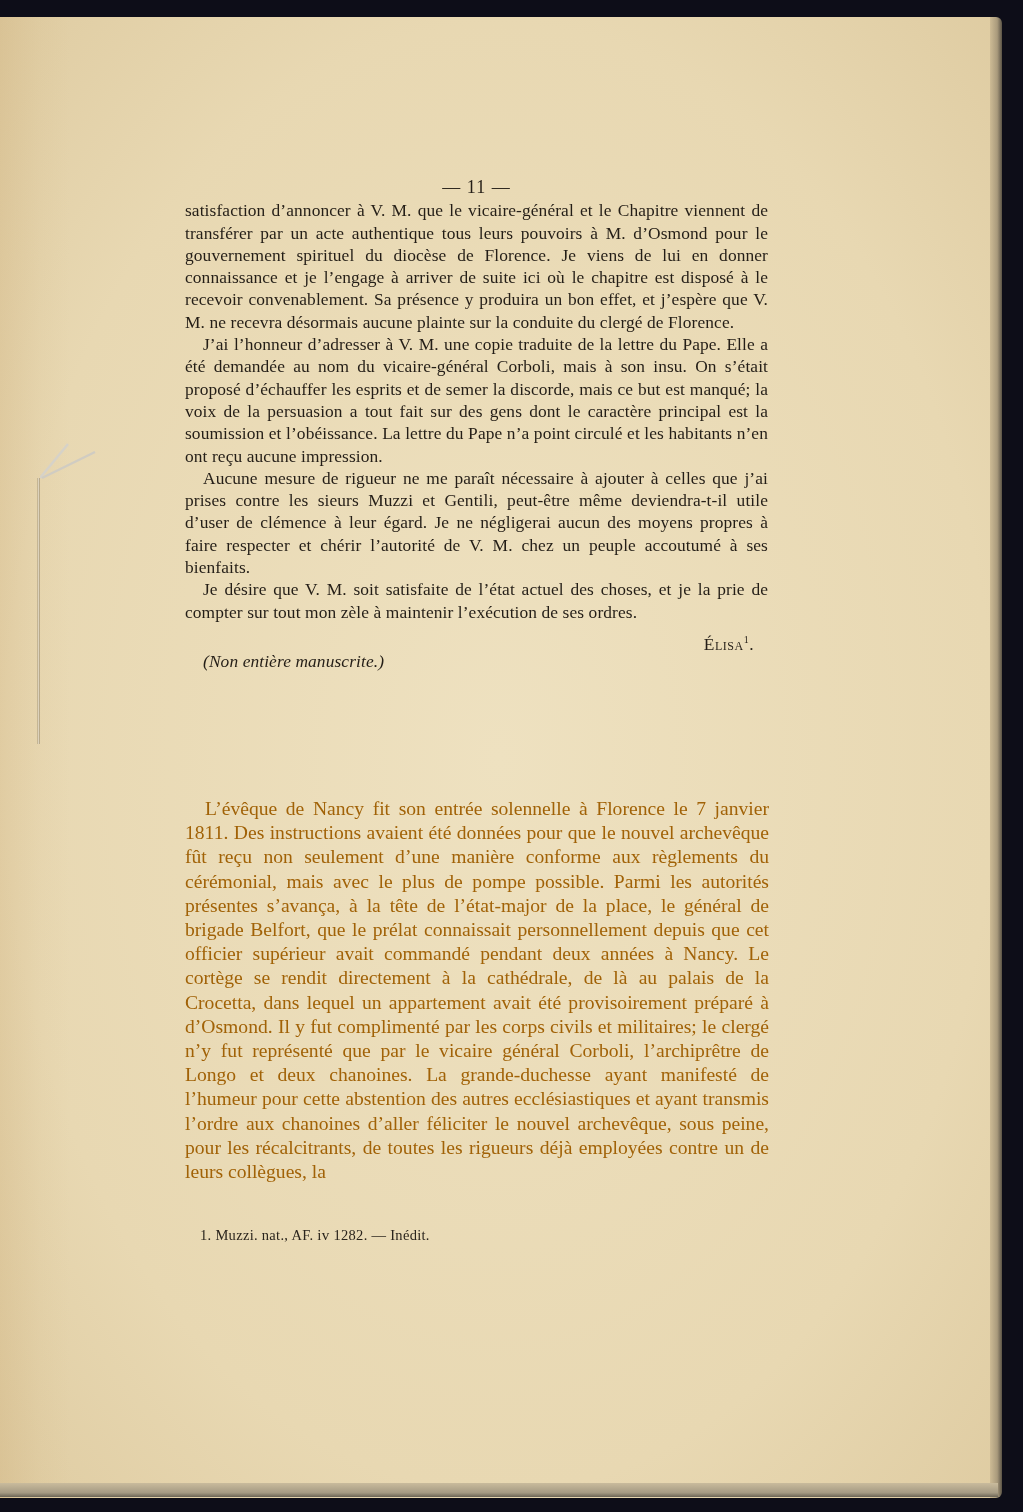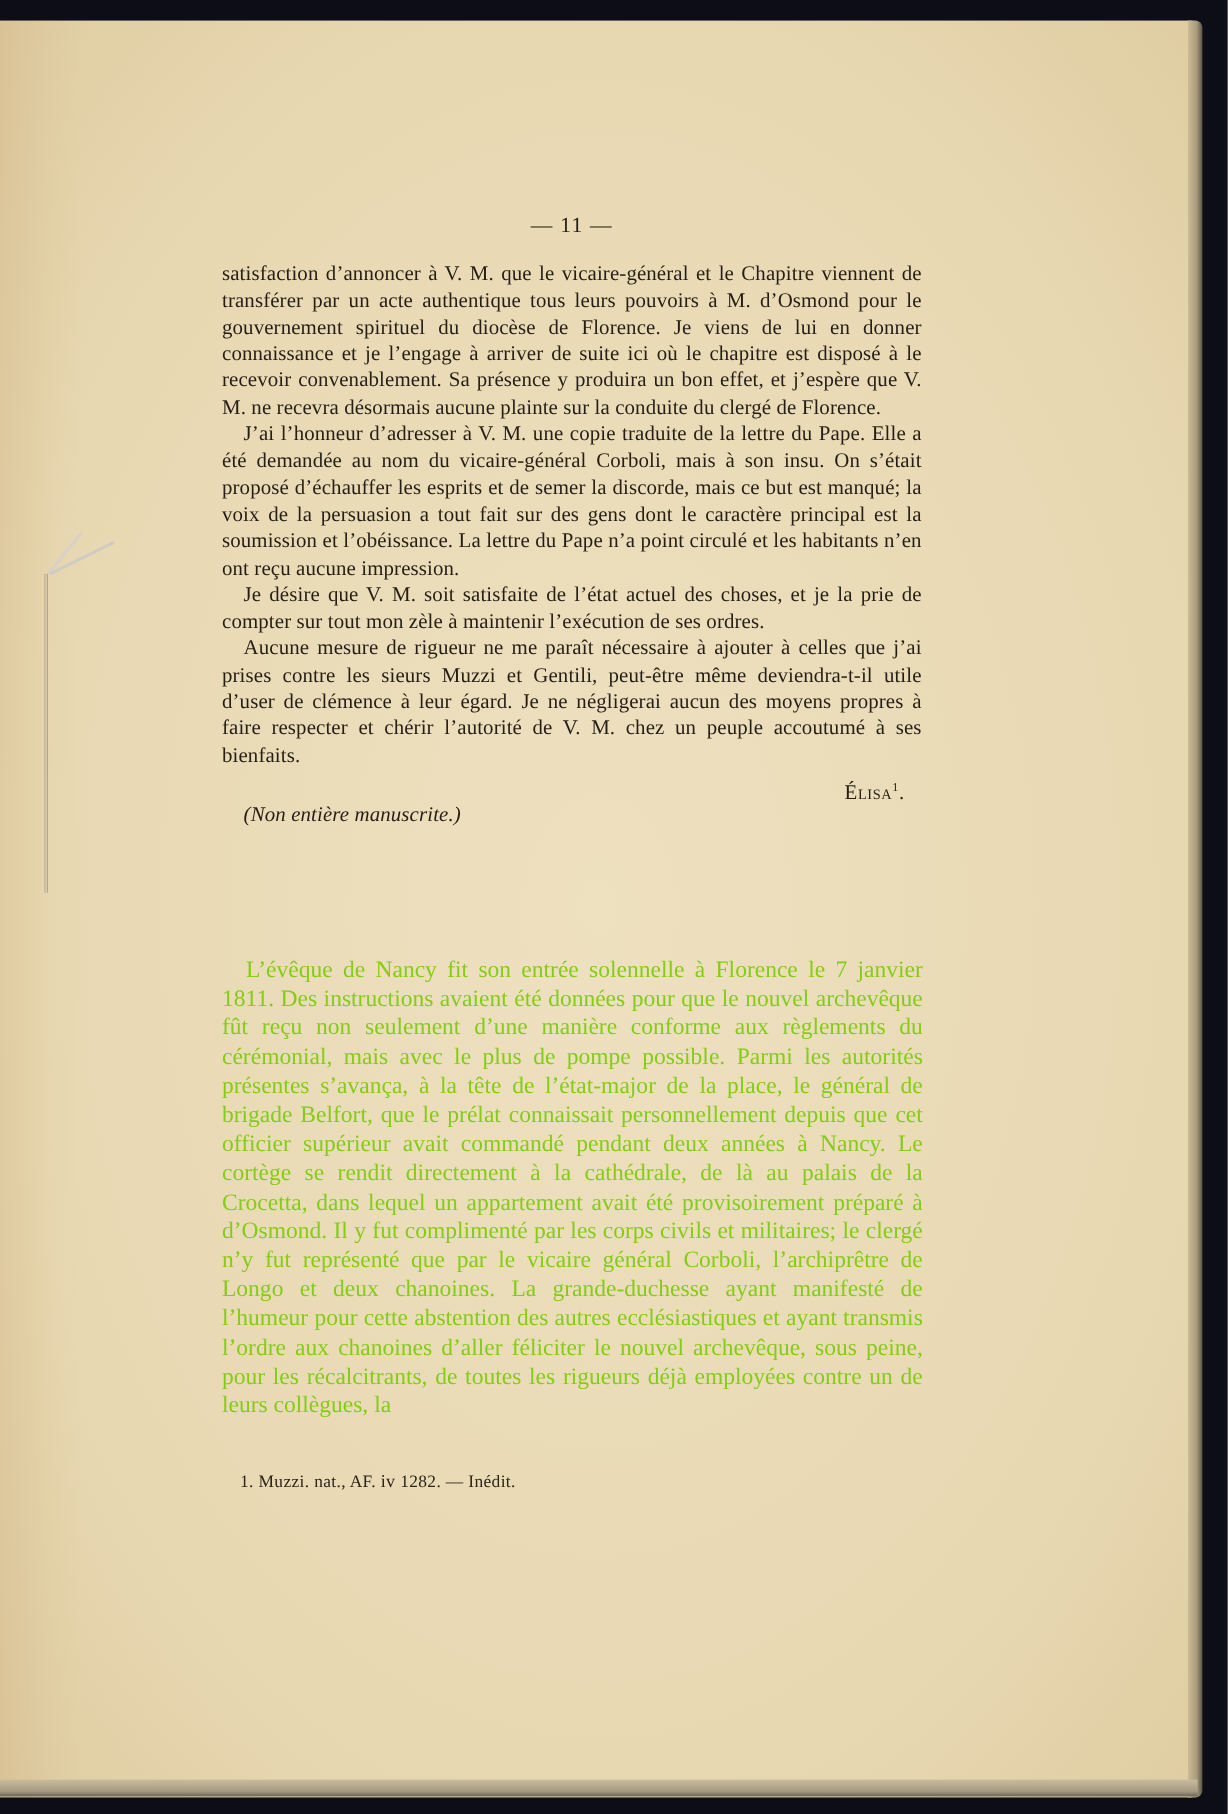--- a/index.html
+++ b/index.html
@@ -35,33 +35,33 @@
   }
   .text-block {
     position: absolute; left: 185px; top: 176px; width: 583px;
     color: #241e17;
     font-size: 17.4px;
     line-height: 22.3px;
     text-align: justify;
     letter-spacing: 0.1px;
   }
   .page-number {
-    text-align: center; font-size: 18px; margin-bottom: 18px; letter-spacing: 1px;
+    text-align: center; font-size: 18px; margin-bottom: 1px; letter-spacing: 1px;
   }
   .para { margin: 0; text-indent: 18px; hyphens: manual; }
   .para.first { text-indent: 0; }
   .signature-line {
     display: flex; justify-content: space-between; margin-top: 6px; padding-left: 18px; padding-right: 2px;
   }
   .signature-note { font-style: italic; margin-top: 21px; }
   .signature-name { font-variant: small-caps; letter-spacing: 0.5px; margin-right: 12px; }
   .signature-name sup { font-size: 10px; }
   .narrative {
     position: absolute; left: 185px; top: 797px; width: 584px;
-    color: #84cc16; font-size: 19.6px; line-height: 24.2px;
+    color: #a16207; font-size: 19.6px; line-height: 24.2px;
     text-align: justify;
   }
   .narrative .para { text-indent: 20px; }
   .footnote {
     position: absolute; left: 200px; top: 1227px;
     color: #2a241c; font-size: 14.5px; letter-spacing: 0.3px;
   }
   .footnote .sc { font-size: 15px; }
 </style>
 </head>
@@ -73,22 +73,22 @@
 <div class="thread"></div>
 <svg class="thread-tail" viewBox="0 0 60 40">
   <path d="M0 38 L28 4" stroke="#d6d2c8" stroke-width="2.5" fill="none"></path>
   <path d="M2 38 L55 12" stroke="#d0ccc2" stroke-width="2.5" fill="none"></path>
 </svg>
 
 <div class="text-block">
   <div class="page-number">— 11 —</div>
   <p class="para first">satisfaction d’annoncer à V. M. que le vicaire-général et le Chapitre viennent de transférer par un acte authentique tous leurs pouvoirs à M. d’Osmond pour le gouvernement spirituel du diocèse de Florence. Je viens de lui en donner connaissance et je l’engage à arriver de suite ici où le chapitre est disposé à le recevoir convenablement. Sa présence y produira un bon effet, et j’espère que V. M. ne recevra désormais aucune plainte sur la conduite du clergé de Florence.</p>
   <p class="para">J’ai l’honneur d’adresser à V. M. une copie traduite de la lettre du Pape. Elle a été demandée au nom du vicaire-général Corboli, mais à son insu. On s’était proposé d’échauffer les esprits et de semer la discorde, mais ce but est manqué; la voix de la persuasion a tout fait sur des gens dont le caractère principal est la soumission et l’obéissance. La lettre du Pape n’a point circulé et les habitants n’en ont reçu aucune impression.</p>
+  <p class="para">Aucune mesure de rigueur ne me paraît nécessaire à ajouter à celles que j’ai prises contre les sieurs Muzzi et Gentili, peut-être même deviendra-t-il utile d’user de clémence à leur égard. Je ne négligerai aucun des moyens propres à faire respecter et chérir l’autorité de V. M. chez un peuple accoutumé à ses bienfaits.</p>
   <p class="para">Je désire que V. M. soit satisfaite de l’état actuel des choses, et je la prie de compter sur tout mon zèle à maintenir l’exécution de ses ordres.</p>
-  <p class="para">Aucune mesure de rigueur ne me paraît nécessaire à ajouter à celles que j’ai prises contre les sieurs Muzzi et Gentili, peut-être même deviendra-t-il utile d’user de clémence à leur égard. Je ne négligerai aucun des moyens propres à faire respecter et chérir l’autorité de V. M. chez un peuple accoutumé à ses bienfaits.</p>
   <div class="signature-line">
     <span class="signature-note">(Non entière manuscrite.)</span>
     <span class="signature-name"><span>Élisa</span><sup>1</sup><span>.</span></span>
   </div>
 </div>
 
 <div class="narrative">
   <p class="para">L’évêque de Nancy fit son entrée solennelle à Florence le 7 janvier 1811. Des instructions avaient été données pour que le nouvel archevêque fût reçu non seulement d’une manière conforme aux règlements du cérémonial, mais avec le plus de pompe possible. Parmi les autorités présentes s’avança, à la tête de l’état-major de la place, le général de brigade Belfort, que le prélat connaissait personnellement depuis que cet officier supérieur avait commandé pendant deux années à Nancy. Le cortège se rendit directement à la cathédrale, de là au palais de la Crocetta, dans lequel un appartement avait été provisoirement préparé à d’Osmond. Il y fut complimenté par les corps civils et militaires; le clergé n’y fut représenté que par le vicaire général Corboli, l’archiprêtre de Longo et deux chanoines. La grande-duchesse ayant manifesté de l’humeur pour cette abstention des autres ecclésiastiques et ayant transmis l’ordre aux chanoines d’aller féliciter le nouvel archevêque, sous peine, pour les récalcitrants, de toutes les rigueurs déjà employées contre un de leurs collègues, la</p>
 </div>
 

